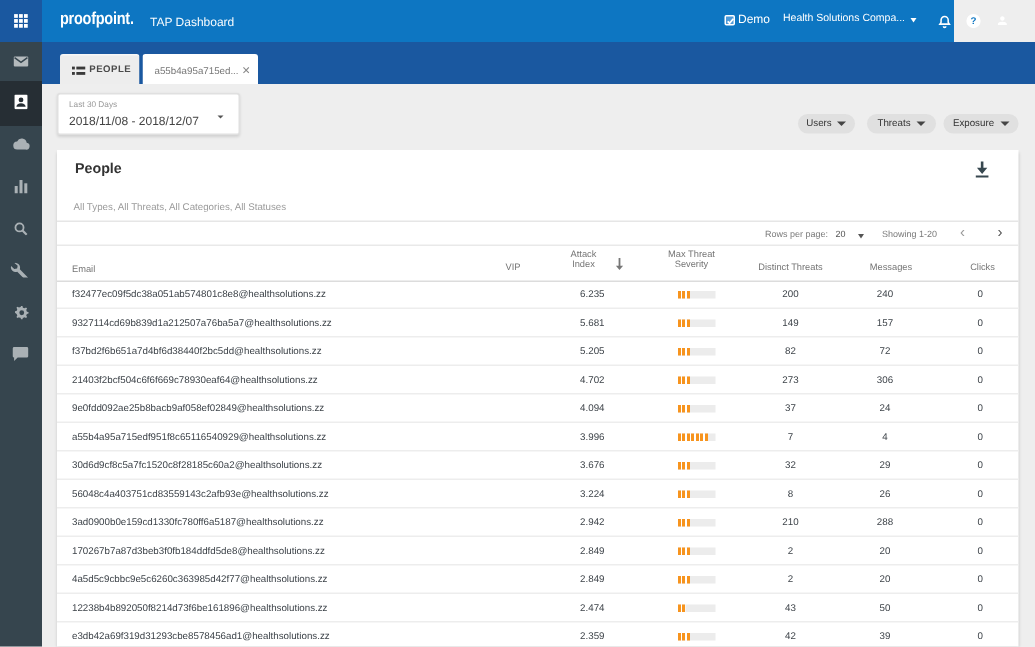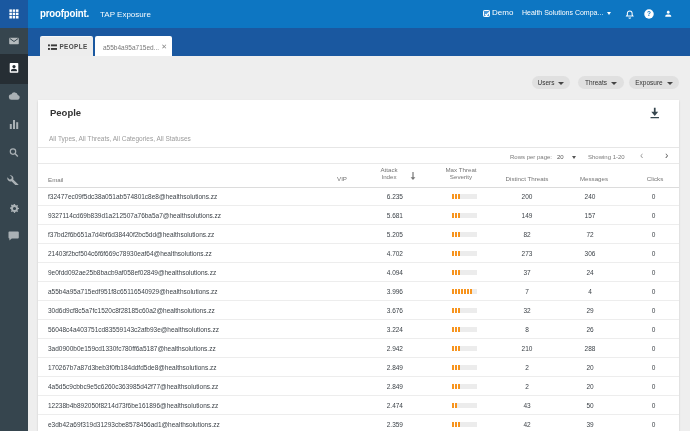--- a/index.html
+++ b/index.html
@@ -1,20 +1,20 @@
 <!DOCTYPE html>
 <html><head>
 <meta charset="utf-8">
 <style>
 * { margin:0; padding:0; box-sizing:border-box; }
 html,body { width:690px; height:431px; overflow:hidden; font-family:"Liberation Sans", sans-serif; background:#eeeeee; }
 .abs { position:absolute; }
 
 
-#topbar { position:absolute; left:0; top:0; width:690px; height:28px; background:#0d76c2; z-index:30; }
+#topbar { position:absolute; left:0; top:0; width:636px; height:28px; background:#0d76c2; z-index:30; }
 #gridsq { position:absolute; left:0; top:0; width:28px; height:28px; background:#1a58a0; }
 #logo { position:absolute; left:40px; top:7px; font-size:11.5px; font-weight:bold; color:#fff; letter-spacing:-0.2px; transform:scaleX(0.84); transform-origin:0 0; }
 #appname { position:absolute; left:100px; top:9.5px; font-size:8px; color:rgba(255,255,255,0.97); }
 #demo-check { position:absolute; left:483px; top:10px; width:6.5px; height:6.5px; background:#4d9ad9; border:1px solid #fff; border-radius:1.2px; }
 #demo-check svg { position:absolute; left:-0.5px; top:-0.5px; }
 #demo-label { position:absolute; left:492px; top:8px; font-size:8px; color:#fff;text-align:right; }
 #org { position:absolute; left:522px; top:9px; font-size:7px; color:#fff; }
 #org-caret { position:absolute; left:607px; top:11.5px; width:0; height:0; border-left:2.8px solid transparent; border-right:2.8px solid transparent; border-top:3.8px solid #fff; }
 
 
@@ -97,21 +97,21 @@
         <rect x="9.4" y="12.7" width="2.5" height="2.5"></rect>
           <rect x="12.7" y="12.7" width="2.5" height="2.5"></rect>
           <rect x="16" y="12.7" width="2.5" height="2.5"></rect>
         <rect x="9.4" y="16" width="2.5" height="2.5"></rect>
           <rect x="12.7" y="16" width="2.5" height="2.5"></rect>
           <rect x="16" y="16" width="2.5" height="2.5"></rect>
       </g>
     </svg>
   </div>
   <span id="logo">proofpoint.</span>
-  <span id="appname">TAP Exposure</span>
+  <span id="appname">TAP Dashboard</span>
   <div id="demo-check">
     <svg width="6" height="6" viewBox="0 0 6 6">
         <path d="M1.1 3.2 L2.4 4.5 L4.9 1.5" stroke="#fff" stroke-width="1.2" fill="none"></path>
       </svg>
   </div>
   <span id="demo-label">Demo</span>
   <span id="org">Health Solutions Compa...</span>
   <div id="org-caret"></div>
   <svg class="abs" style="left:624.5px;top:8.5px" width="9.5" height="11" viewBox="0 0 24 24">
       <path fill="none" stroke="#fff" stroke-width="2.6" d="M12 3 a6 6 0 0 1 6 6 v4 l2 3 H4 l2-3 V9 a6 6 0 0 1 6-6 z M10 19.5 a2 2 0 0 0 4 0"></path>
@@ -175,20 +175,25 @@
       </svg>
     <span class="tabtxt">PEOPLE</span>
   </div>
   <div class="tab" id="tab2">
     <span class="tabtxt">a55b4a95a715ed...</span>
     <span class="closex">✕</span>
   </div>
 </div>
 
 <div id="content">
+  <div id="datebox">
+    <div class="small">Last 30 Days</div>
+    <div class="main">2018/11/08 - 2018/12/07</div>
+    <div class="caret"></div>
+  </div>
   <div class="pill" id="pill-users">Users<span class="pcaret"></span></div>
   <div class="pill" id="pill-threats">Threats<span class="pcaret"></span></div>
   <div class="pill" id="pill-exposure">Exposure<span class="pcaret"></span></div>
 
   <div id="card">
     <div id="card-title">People</div>
     <svg id="dl-icon" width="11.5" height="12" viewBox="0 0 12 12">
         <path fill="#37474f" d="M1.6 10.2h8.8v1.3H1.6zM5.1 0.4h1.8v4.4h2.7L6 9.2 2.4 4.8h2.7z"></path>
       </svg>
     <div id="filters">All Types, All Threats, All Categories, All Statuses</div>

